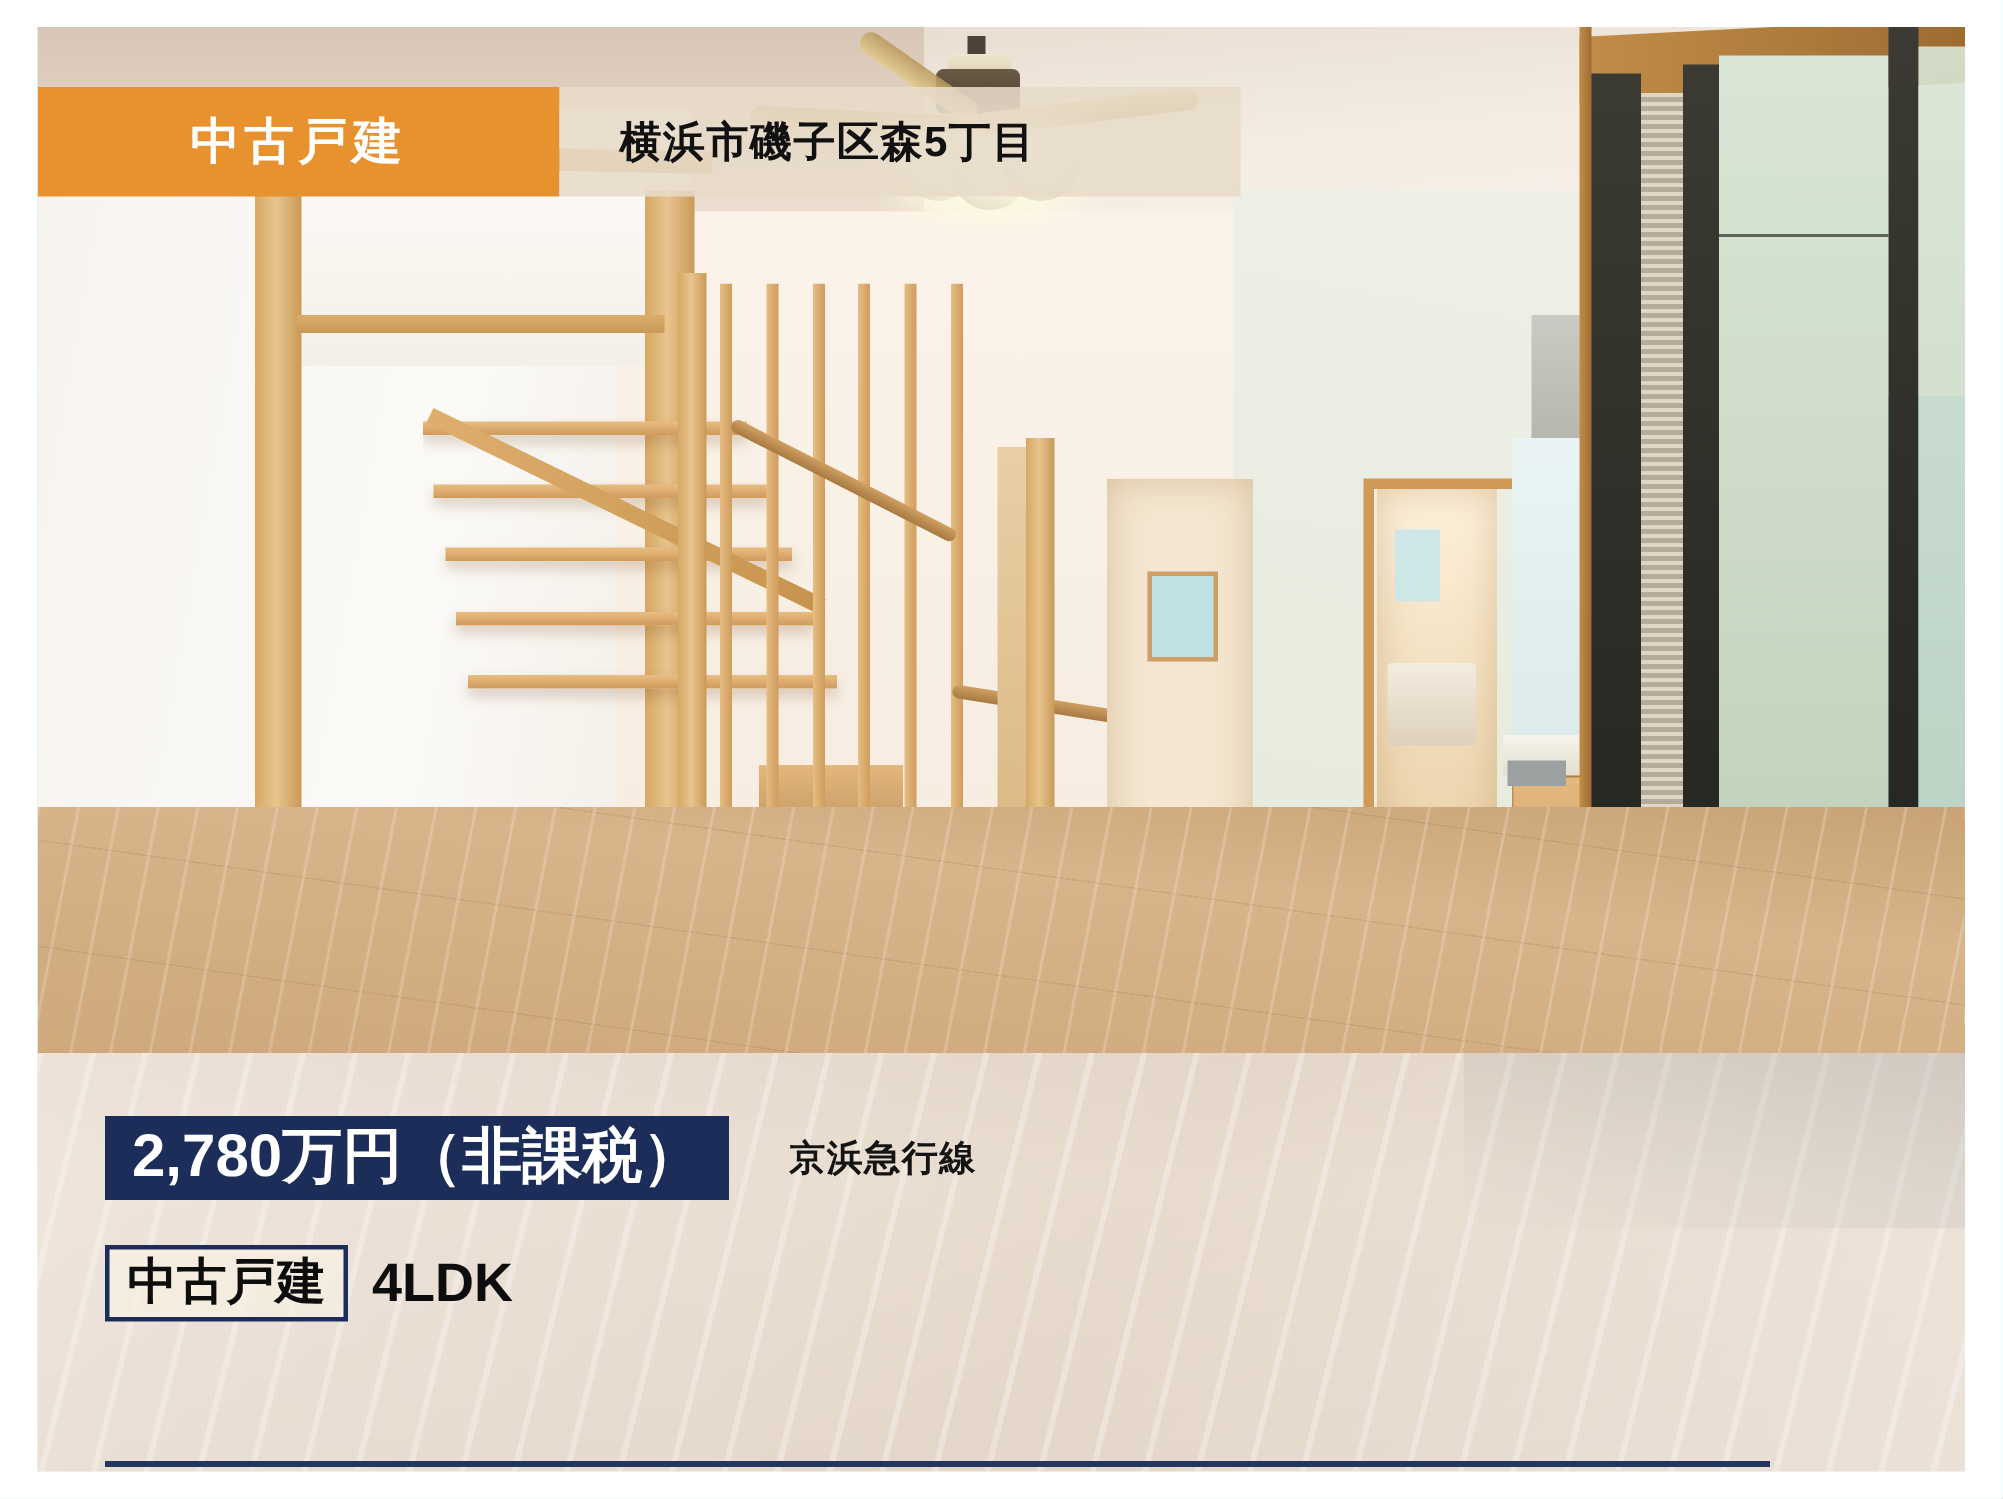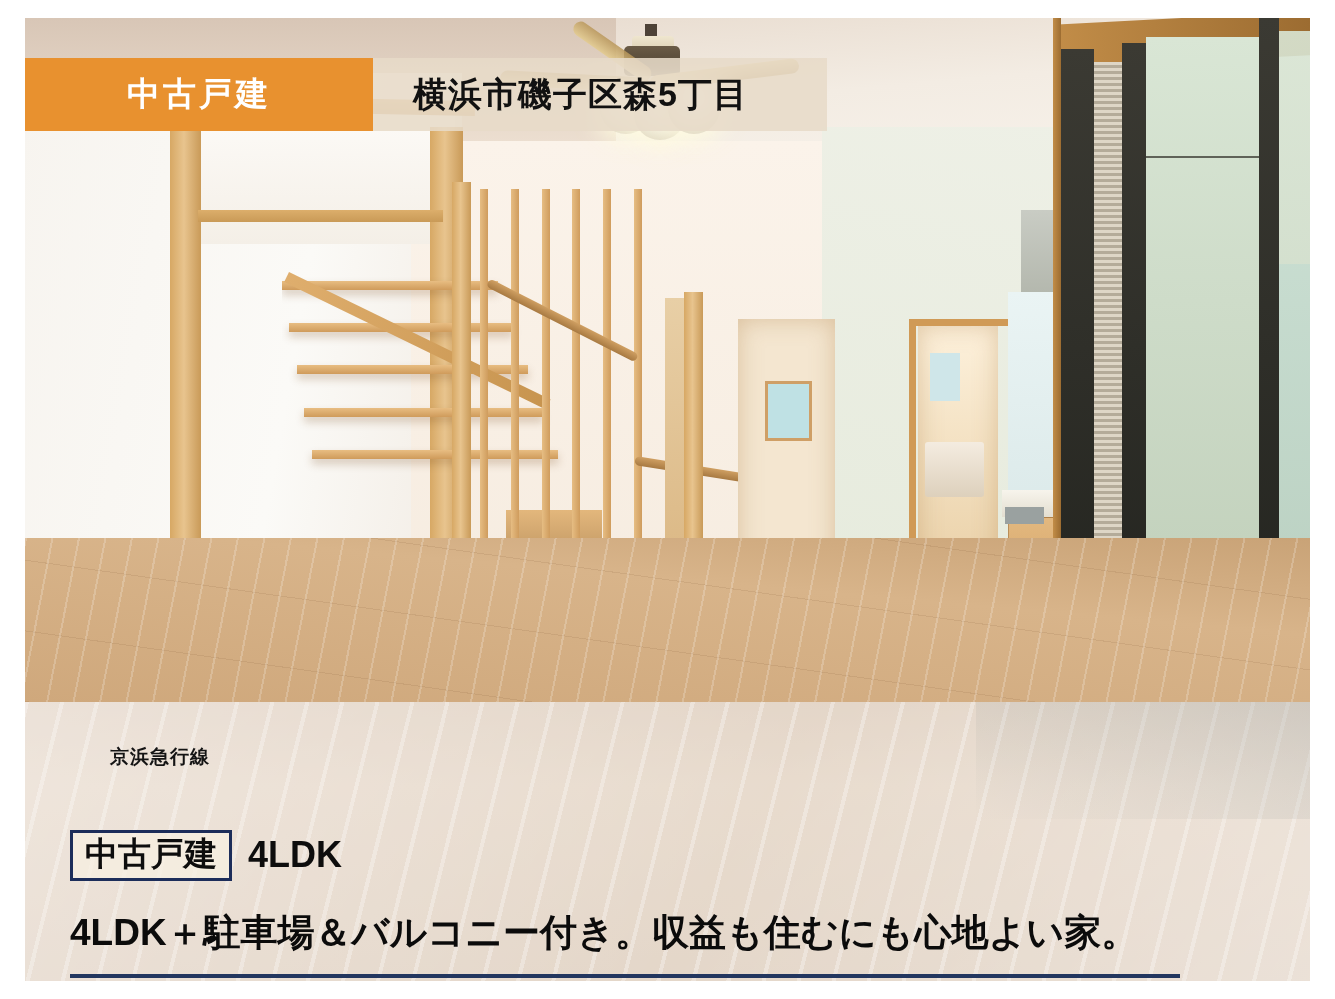--- a/index.html
+++ b/index.html
@@ -87,39 +87,39 @@
   .shade{position:absolute;width:52px;height:46px;border-radius:0 0 26px 26px;
          background:radial-gradient(circle at 50% 20%,#ffffff,#f1ecd9 60%,#ddd4ba);
          box-shadow:0 0 22px 8px rgba(255,252,225,.85);}
 
   
   .banner{position:absolute;left:0;top:40px;height:73px;display:flex;align-items:stretch;}
   .badge{display:flex;align-items:center;justify-content:center;width:348px;
          background:#e8912f;color:#ffffff;font-size:33px;font-weight:bold;letter-spacing:3px;}
   .addr{display:flex;align-items:center;padding:0 32px 0 40px;width:382px;
         background:rgba(231,219,200,.88);color:#111111;
-        font-size:34px;font-weight:bold;letter-spacing:1px;}
+        font-size:28px;font-weight:bold;letter-spacing:1px;}
 
   
   .info{position:absolute;left:0;top:684px;width:1285px;height:279px;overflow:hidden;
         background:linear-gradient(180deg,#cdb39a 0%,#d5bda4 30%,#cdb49b 100%);}
   .info-blur{position:absolute;inset:0;
      background:repeating-linear-gradient(104deg,
         rgba(255,255,255,.30) 0 4px, rgba(255,255,255,0) 4px 34px),
         linear-gradient(120deg, rgba(255,255,255,.42), rgba(255,255,255,.18) 55%, rgba(255,255,255,.40));}
   .info-veil{position:absolute;inset:0;background:rgba(255,255,255,.34);}
   .info-dark{position:absolute;right:0;top:0;width:26%;height:42%;
       background:linear-gradient(200deg,rgba(150,155,150,.30),rgba(255,255,255,0));}
 
   .info-inner{position:absolute;inset:0;}
 
   .row-price{position:absolute;left:45px;top:42px;display:flex;align-items:center;}
   .price-box{background:#1c2d5a;color:#ffffff;font-size:40px;font-weight:bold;
              padding:7px 18px 9px 18px;letter-spacing:0px;line-height:1;}
-  .line-name{margin-left:40px;font-size:19px;font-weight:bold;color:#141414;letter-spacing:1px;}
+  .line-name{margin-left:40px;font-size:24px;font-weight:bold;color:#141414;letter-spacing:1px;}
   .station{margin-left:26px;font-size:36px;font-weight:bold;color:#0d0d0d;letter-spacing:0px;}
 
   .row-spec{position:absolute;left:45px;top:128px;display:flex;align-items:center;}
   .spec-label{border:3px solid #1c2d5a;background:rgba(247,240,226,.72);
               color:#0d0d0d;font-size:33px;font-weight:bold;padding:2px 12px 5px 12px;
               line-height:1.15;}
   .spec-val{margin:0 44px 0 16px;font-size:36px;font-weight:bold;color:#0d0d0d;}
   .spec-val.last{margin-right:0;}
 
   .row-tag{position:absolute;left:45px;top:206px;font-size:37px;font-weight:bold;
@@ -232,28 +232,28 @@
     </div>
 
     <div class="info">
       <div class="info-blur"></div>
       <div class="info-veil"></div>
       <div class="info-dark"></div>
 
       <div class="info-inner">
 
         <div class="row-price">
+          <div class="price-box">2,780万円（非課税）</div>
           <div class="line-name">京浜急行線</div>
         </div>
 
         <div class="row-spec">
           <div class="spec-label">中古戸建</div>
           <div class="spec-val last">4LDK</div>
         </div>
 
-        <div class="row-tag">4LDK＋駐車場＆バルコニー付き。収益も住むにも心地よい家。</div>
 
         <div class="underline"></div>
       </div>
     </div>
 
   </div>
 </div>
 
 </body></html>

